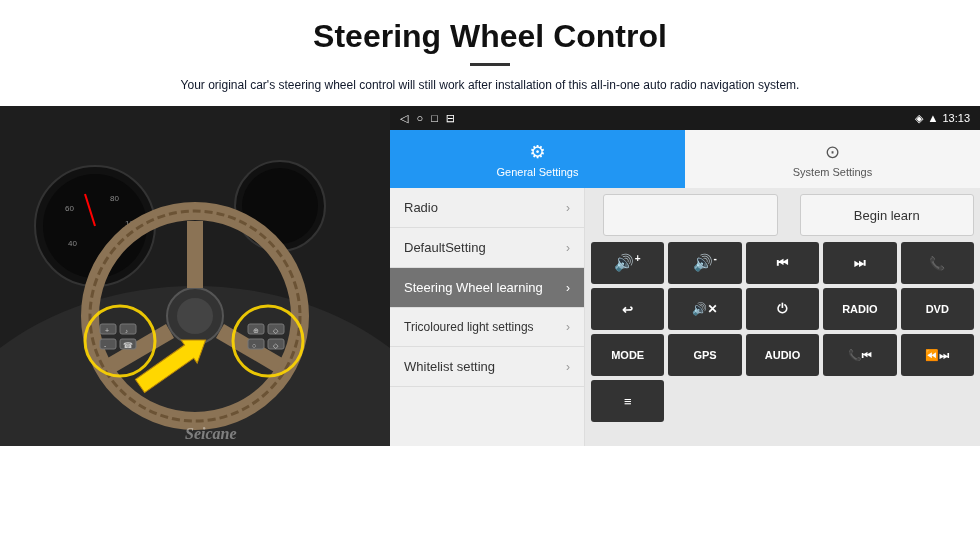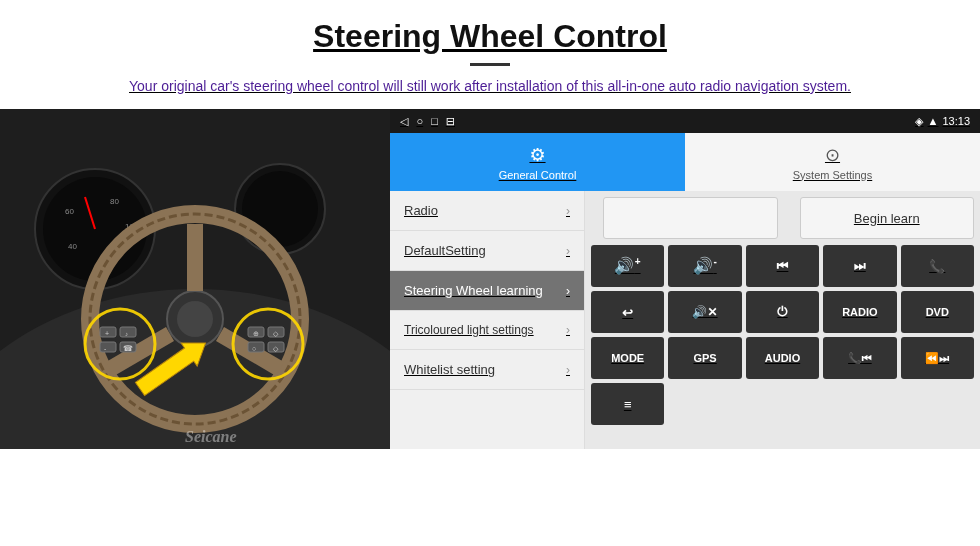--- a/index.html
+++ b/index.html
@@ -7,43 +7,42 @@
       font-family: Arial, sans-serif;
       background: #fff;
       width: 980px;
       min-height: 546px;
       overflow: hidden;
     }
 
     .page-container {
       width: 980px;
       background: #fff;
-      text-decoration: underline;
     }
 
     
     .header {
       text-align: center;
       padding: 18px 40px 12px;
     }
     .header h1 {
       font-size: 32px;
       font-weight: 900;
       color: #111;
       margin-bottom: 8px;
     }
     .header-divider {
       width: 40px;
       height: 3px;
       background: #333;
       margin: 0 auto 10px;
     }
     .header p {
-      font-size: 14px;
-      color: #4c1d95;
+      font-size: 12px;
+      color: #0f172a;
       line-height: 1.5;
     }
 
     
     .main-content {
       display: flex;
       width: 980px;
       height: 340px;
     }
 
@@ -312,21 +311,21 @@
         <div class="status-bar-right">
           <span>◈</span>
           <span>▲</span>
           <span>13:13</span>
         </div>
       </div>
 
       <div class="tab-bar">
         <div class="tab-item active">
           <span class="tab-icon">⚙</span>
-          <span>General Control</span>
+          <span>General Settings</span>
         </div>
         <div class="tab-item inactive">
           <span class="tab-icon">⊙</span>
           <span>System Settings</span>
         </div>
       </div>
 
       <div class="content-area">
 
         <div class="left-menu">

